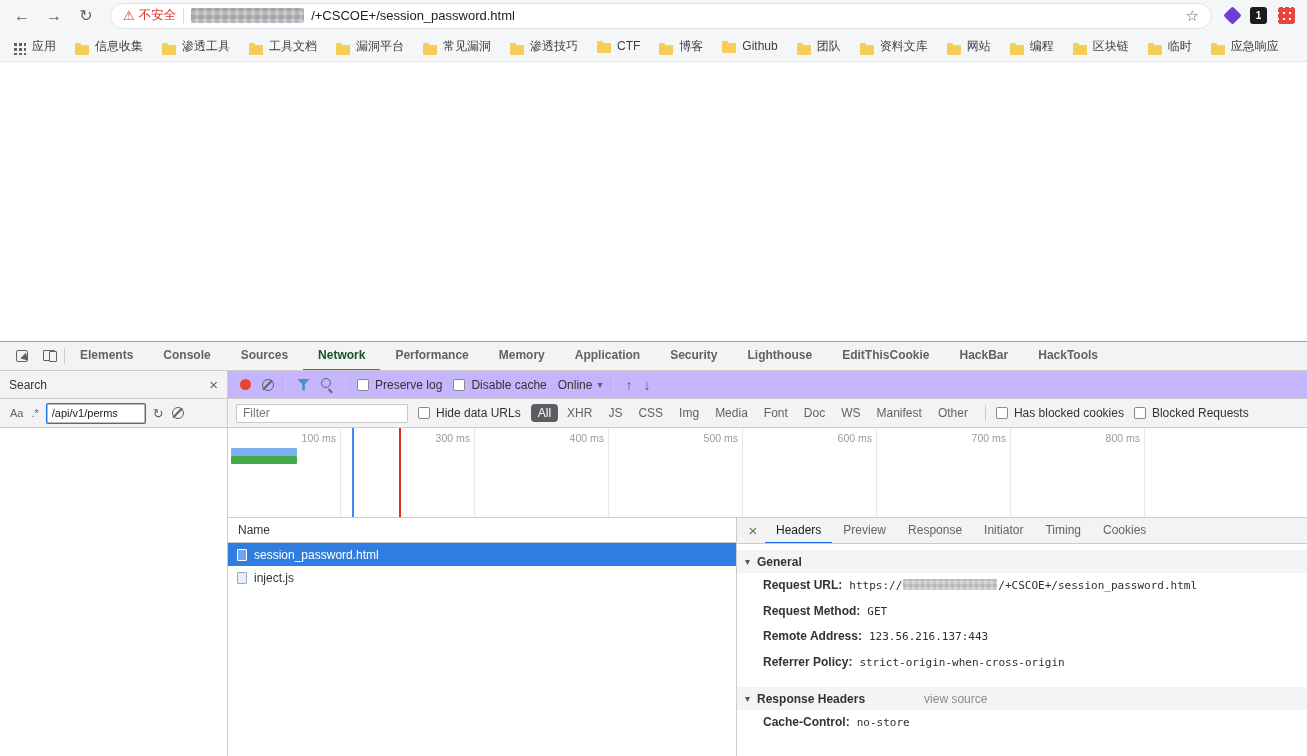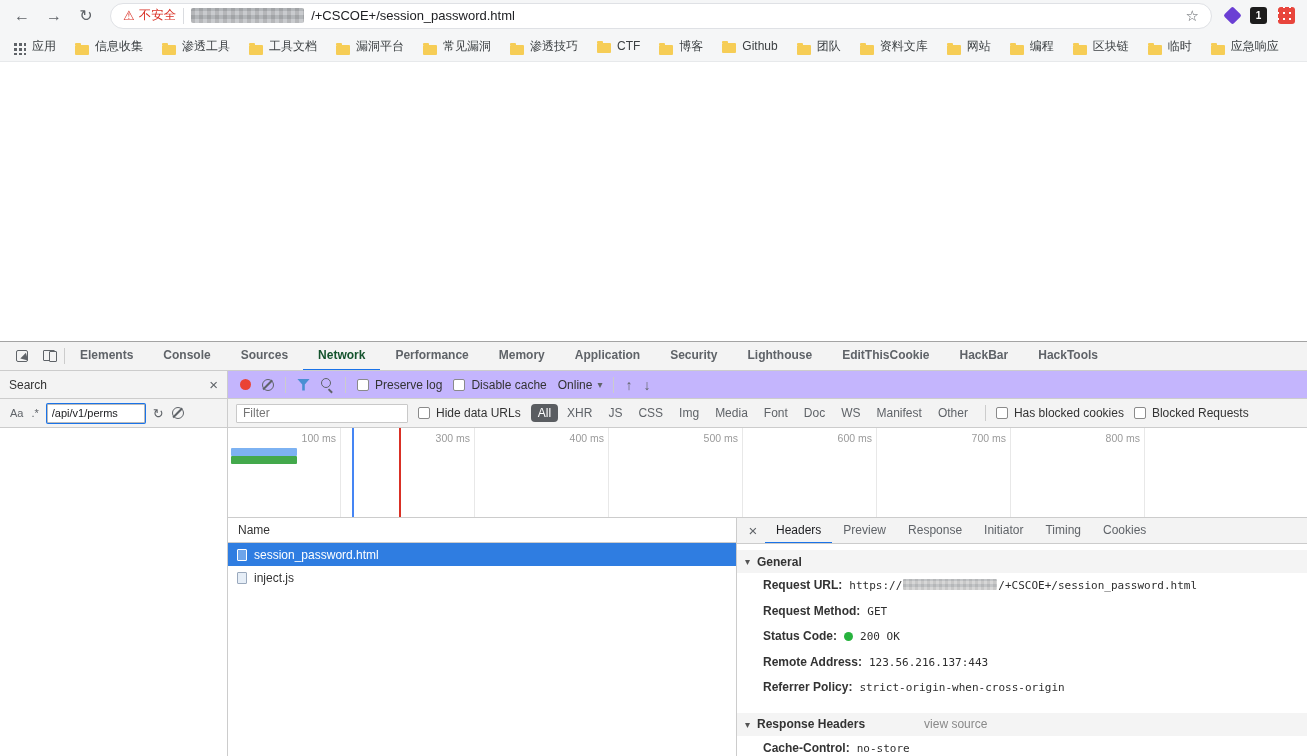--- a/index.html
+++ b/index.html
@@ -453,23 +453,20 @@
                 <span class="section-title">General</span>
               </div>
 
               <div class="kv">
                 <span class="k">Request URL:</span><span class="v"><span>https://</span><span class="redact-sm"></span><span>/+CSCOE+/session_password.html</span></span>
               </div>
               <div class="kv">
                 <span class="k">Request Method:</span><span class="v">GET</span>
               </div>
               <div class="kv">
-                <span class="k">Status Code:</span><span class="status-dot"></span><span class="v">200 OK</span>
-              </div>
-              <div class="kv">
                 <span class="k">Remote Address:</span><span class="v">123.56.216.137:443</span>
               </div>
               <div class="kv">
                 <span class="k">Referrer Policy:</span><span class="v">strict-origin-when-cross-origin</span>
               </div>
 
               <div class="section-header" style="margin-top:12px;">
                 <span class="section-arrow">▾</span>
                 <span class="section-title">Response Headers</span>
                 <span class="view-source">view source</span>

